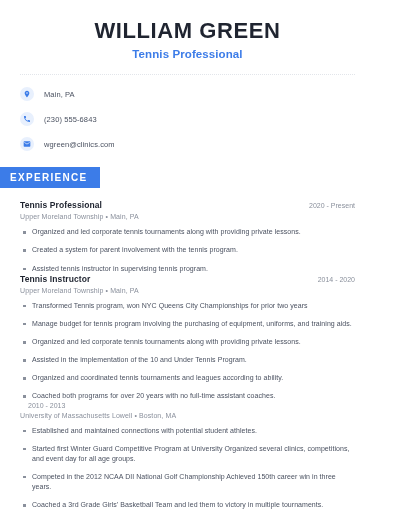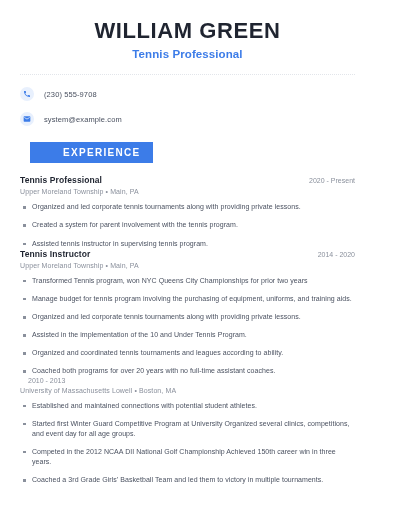--- a/index.html
+++ b/index.html
@@ -87,22 +87,21 @@
     font-size: 10px;
     font-weight: bold;
     letter-spacing: 1.3px;
     padding: 5px 13px 5px 13px;
   }
   .badge-wrap-experience {
     padding-left: 0;
     margin-top: 16px;
   }
   .badge-inner-offset {
-    padding-left: 33px;
-    margin-left: 30px;
+    padding-left: 10px;
   }
 
   
   .experience-body {
     padding: 0 20px 0 20px;
   }
   .job {
   }
   .job:first-child {
     margin-top: 12px;
@@ -165,37 +164,45 @@
 
   <div class="header">
     <div class="full-name">WILLIAM GREEN</div>
     <div class="job-title">Tennis Professional</div>
   </div>
 
   <div class="divider"></div>
 
   <div class="contact-list">
 
+    <div class="contact-row">
+      <span class="contact-icon">
+        <svg width="8" height="8" viewBox="0 0 24 24" fill="#3C7CE8" aria-hidden="true">
+          <path d="M12 2C8.1 2 5 5.1 5 9c0 5.2 7 13 7 13s7-7.8 7-13c0-3.9-3.1-7-7-7zm0 9.5A2.5 2.5 0 1 1 12 6.5a2.5 2.5 0 0 1 0 5z"></path>
+        </svg>
+      </span>
+      <span class="contact-text">Main, PA</span>
+    </div>
 
     <div class="contact-row">
       <span class="contact-icon">
         <svg width="8" height="8" viewBox="0 0 24 24" fill="#3C7CE8" aria-hidden="true">
           <path d="M6.6 10.8a15.1 15.1 0 0 0 6.6 6.6l2.2-2.2c.3-.3.7-.4 1-.2 1.2.4 2.4.6 3.6.6.6 0 1 .4 1 1V20c0 .6-.4 1-1 1C10.6 21 3 13.4 3 4c0-.6.4-1 1-1h3.5c.6 0 1 .4 1 1 0 1.3.2 2.5.6 3.6.1.3 0 .7-.2 1l-2.3 2.2z"></path>
         </svg>
       </span>
-      <span class="contact-text">(230) 555-9708</span>
+      <span class="contact-text">(230) 555-6843</span>
     </div>
 
     <div class="contact-row">
       <span class="contact-icon">
         <svg width="8" height="8" viewBox="0 0 24 24" fill="#3C7CE8" aria-hidden="true">
           <path d="M20 4H4a2 2 0 0 0-2 2v12a2 2 0 0 0 2 2h16a2 2 0 0 0 2-2V6a2 2 0 0 0-2-2zm0 4.2-8 5-8-5V6l8 5 8-5v2.2z"></path>
         </svg>
       </span>
-      <span class="contact-text">system@example.com</span>
+      <span class="contact-text">wgreen@clinics.com</span>
     </div>
 
   </div>
 
   <div class="badge-wrap-experience">
     <span class="section-badge badge-inner-offset">EXPERIENCE</span>
   </div>
 
   <div class="experience-body">
 

